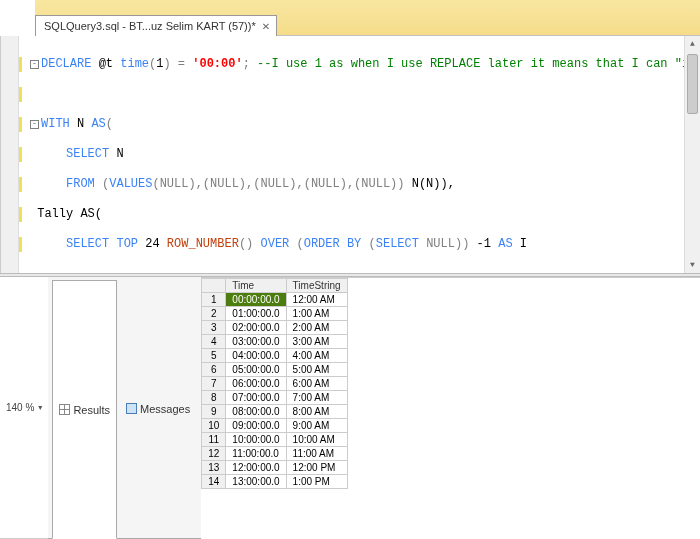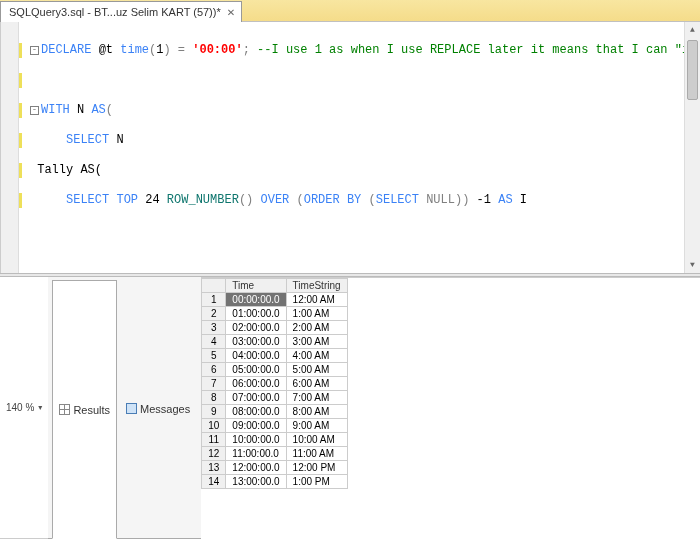--- a/index.html
+++ b/index.html
@@ -1,46 +1,46 @@
 <!DOCTYPE html>
 <html><head>
 <meta charset="utf-8">
 <style>
 * { box-sizing: border-box; margin: 0; padding: 0; }
 body { font-family: 'Segoe UI', Tahoma, sans-serif; font-size: 11px; background: #fff; width: 700px; height: 539px; overflow: hidden; display: flex; flex-direction: column; }
-.tab-bar { background: linear-gradient(#f8e6a0, #f5dc8a); height: 22px; border-bottom: 1px solid #c0c0c0; display: flex; align-items: flex-end; }
+.tab-bar { background: linear-gradient(#f8e6a0, #f5dc8a); height: 36px; border-bottom: 1px solid #c0c0c0; display: flex; align-items: flex-end; margin-left: 35px; }
 .tab { background: #fff; border-top: 1px solid #999; border-left: 1px solid #999; border-right: 1px solid #999; height: 21px; display: flex; align-items: center; padding: 0 4px 0 8px; font-size: 11px; color: #333; position: relative; top: 1px; gap: 4px; }
 .tab-close { font-size: 10px; color: #666; cursor: pointer; padding: 0 2px; }
 .editor-wrap { flex: 1; display: flex; background: #fff; overflow: hidden; border-left: 1px solid #ccc; }
 .gutter { width: 18px; background: #f0f0f0; border-right: 1px solid #ddd; }
 .editor { flex: 1; font-family: Consolas, 'Courier New', monospace; font-size: 12px; line-height: 15px; padding: 6px 4px; white-space: pre; overflow: hidden; position: relative; }
 .editor-line { display: block; border-left: 3px solid #eee05a; padding-left: 8px; margin-left: -4px; }
 .fold { color: #808080; display: inline-block; width: 9px; height: 9px; border: 1px solid #808080; text-align: center; line-height: 7px; font-size: 9px; margin-right: 2px; vertical-align: 1px; }
 .kw { color: #3b82f6; }
 .str { color: #FF0000; font-weight: bold; }
 .com { color: #008000; }
-.fn { color: #0f766e; }
+.fn { color: #c2410c; }
 .var { color: #000000; }
 .gray { color: #808080; }
 .num { color: #000000; }
 .splitter { height: 4px; background: #e8e8e8; border-top: 1px solid #bbb; border-bottom: 1px solid #bbb; cursor: row-resize; }
 .zoom { font-size: 10px; padding: 2px 6px; color: #444; border-bottom: 1px solid #ccc; display: flex; align-items: center; gap: 4px; }
 .zoom-dd { font-size: 8px; color: #555; }
 .results-tabs { display: flex; gap: 2px; padding: 2px 4px 0 4px; border-bottom: 1px solid #aaa; background: #f5f5f5; }
 .res-tab { display: flex; align-items: center; gap: 3px; padding: 2px 6px; font-size: 11px; color: #333; border: 1px solid transparent; cursor: pointer; }
 .res-tab.active { background: #fff; border: 1px solid #aaa; border-bottom: 1px solid #fff; position: relative; top: 1px; }
 .grid-icon { width: 11px; height: 11px; display: inline-block; background: linear-gradient(#fff,#fff); border: 1px solid #888; position: relative; }
 .grid-icon::before { content:''; position:absolute; inset:0; background: linear-gradient(#888,#888) center/100% 1px no-repeat, linear-gradient(#888,#888) center/1px 100% no-repeat; }
 .msg-icon { width: 11px; height: 11px; border: 1px solid #4a7db5; background: #cfe3f7; display: inline-block; }
 .grid { overflow: auto; flex: 1; background: #fff; border-top: 1px solid #ccc; }
 table { border-collapse: collapse; font-size: 10px; }
 th, td { border: 1px solid #ccc; padding: 1px 6px; text-align: left; background: #fff; font-weight: normal; height: 14px; }
 th { background: #f0f0f0; color: #333; }
 td.rownum { background: #f0f0f0; text-align: center; width: 20px; min-width:20px; }
-td.sel { background: #737373; color: #fff; }
+td.sel { background: #4d7c0f; color: #fff; }
 .results-area { display: flex; flex-direction: row; height: 262px; }
 .scrollbar-right { position: absolute; right: 0; top: 0; bottom: 0; width: 16px; background: #f0f0f0; border-left: 1px solid #ddd; }
 .scroll-thumb { position: absolute; left: 2px; right: 2px; top: 18px; height: 60px; background: #cdcdcd; border: 1px solid #aaa; border-radius: 2px; }
 .scroll-btn { position: absolute; left: 0; right: 0; height: 16px; background: #f0f0f0; text-align: center; font-size: 8px; color: #666; line-height: 16px; }
 .scroll-btn.top { top: 0; }
 .scroll-btn.bot { bottom: 0; }
 </style>
 </head>
 <body>
 
@@ -51,20 +51,21 @@
   </div>
 </div>
 
 <div class="editor-wrap">
   <div class="gutter"></div>
   <div class="editor">
 <span class="editor-line"><span class="fold">-</span><span class="kw">DECLARE</span> <span class="var">@t</span> <span class="kw">time</span><span class="gray">(</span><span class="num">1</span><span class="gray">)</span> <span class="gray">=</span> <span class="str">'00:00'</span><span class="gray">;</span> <span class="com">--I use 1 as when I use REPLACE later it means that I can "identify" the corre</span></span>
 <span class="editor-line"> </span>
 <span class="editor-line"><span class="fold">-</span><span class="kw">WITH</span> <span>N</span> <span class="kw">AS</span><span class="gray">(</span></span>
 <span class="editor-line">     <span class="kw">SELECT</span> <span>N</span></span>
+<span class="editor-line">     <span class="kw">FROM</span> <span class="gray">(</span><span class="kw">VALUES</span><span class="gray">(NULL),(NULL),(NULL),(NULL),(NULL))</span> <span>N(N)),</span></span>
 <span class="editor-line"> <span>Tally AS(</span></span>
 <span class="editor-line">     <span class="kw">SELECT</span> <span class="kw">TOP</span> <span class="num">24</span> <span class="fn">ROW_NUMBER</span><span class="gray">()</span> <span class="kw">OVER</span> <span class="gray">(</span><span class="kw">ORDER</span> <span class="kw">BY</span> <span class="gray">(</span><span class="kw">SELECT</span> <span class="gray">NULL</span><span class="gray">))</span> <span>-1</span> <span class="kw">AS</span> <span>I</span></span>
 
 
 
 
 
 
 
 

